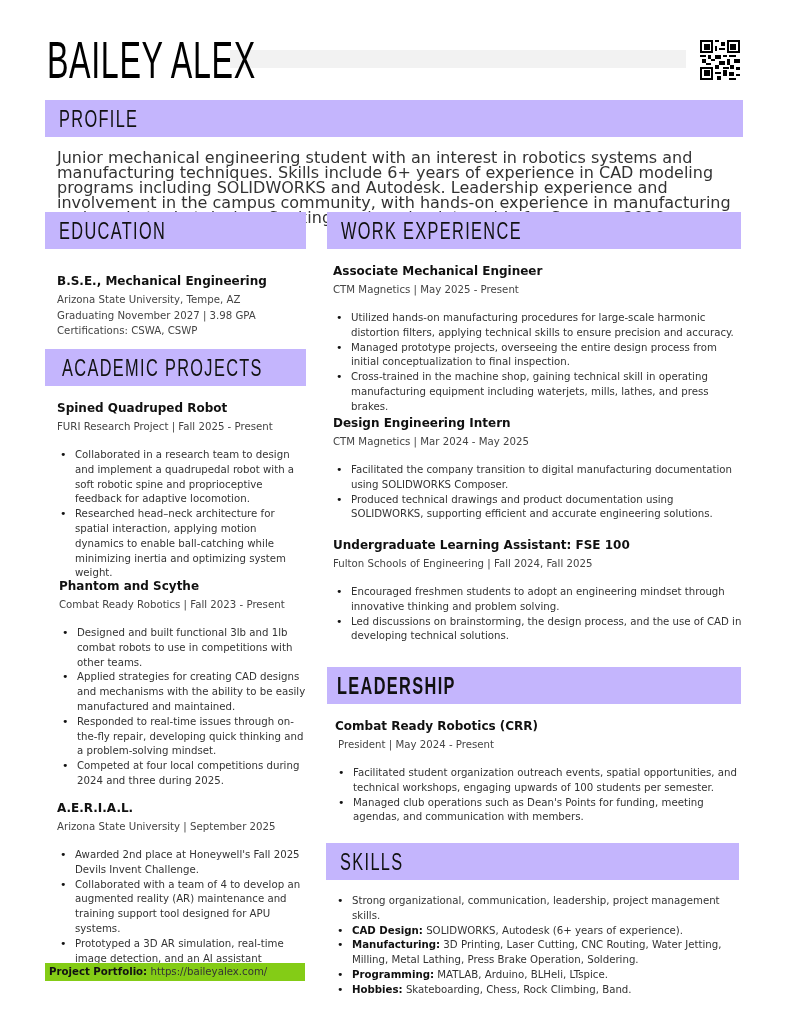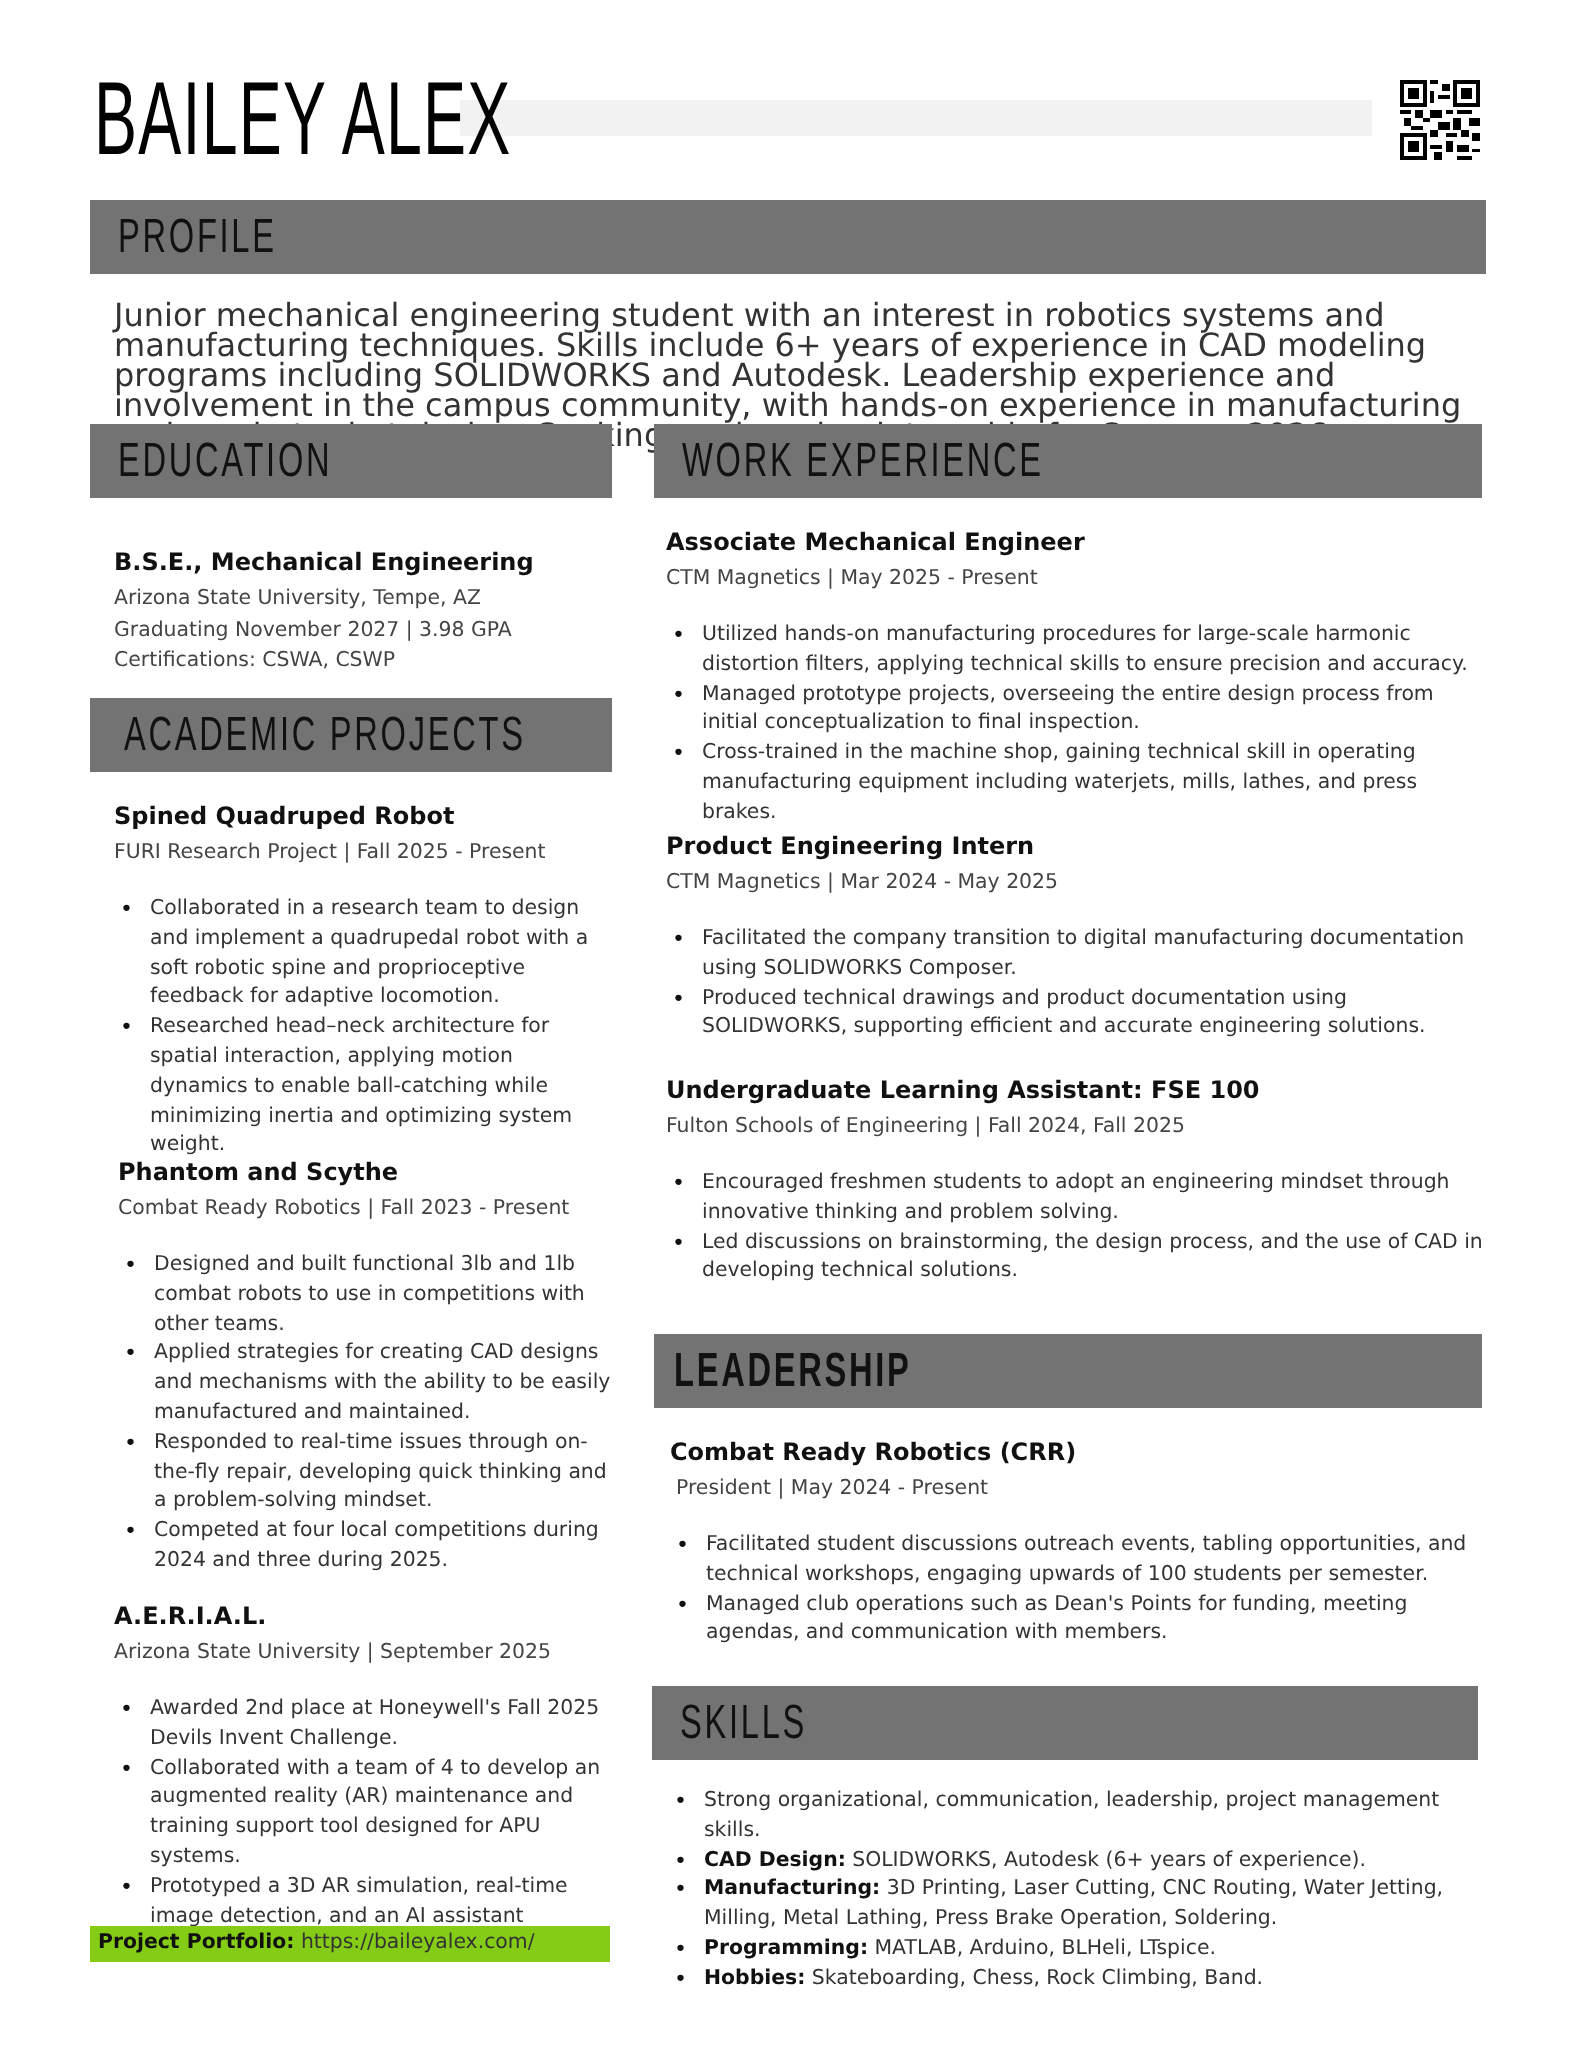--- a/index.html
+++ b/index.html
@@ -10,21 +10,21 @@
     position: absolute; left: 47px; top: 30px;
     font-family: "Liberation Sans", sans-serif;
     font-size: 52px; font-weight: 400; color: #000;
     transform: scaleX(0.62); transform-origin: left top;
     letter-spacing: 1px; line-height: 60px;
   }
   .name-bar { position: absolute; left: 230px; top: 50px; width: 456px; height: 18px; background: #f2f2f2; }
   .qr { position: absolute; left: 700px; top: 40px; width: 40px; height: 40px; }
 
   .sec-head {
-    position: absolute; background: #737373; height: 37px;
+    position: absolute; background: #c4b5fd; height: 37px;
   }
   .sec-head span {
     position: absolute; left: 14px; top: 5px;
     font-family: "Liberation Sans", sans-serif;
     font-size: 24px; color: #111; letter-spacing: 2px;
     transform: scaleX(0.68); transform-origin: left top;
     white-space: nowrap; line-height: 28px;
   }
 
   .profile-text {
@@ -154,21 +154,21 @@
   <div class="title">Associate Mechanical Engineer</div>
   <div class="sub">CTM Magnetics | May 2025 - Present</div>
   <ul>
     <li>Utilized hands-on manufacturing procedures for large-scale harmonic distortion filters, applying technical skills to ensure precision and accuracy.</li>
     <li>Managed prototype projects, overseeing the entire design process from initial conceptualization to final inspection.</li>
     <li>Cross-trained in the machine shop, gaining technical skill in operating manufacturing equipment including waterjets, mills, lathes, and press brakes.</li>
   </ul>
 </div>
 
 <div class="block" style="left:333px; top:415px; width:410px;">
-  <div class="title">Product Engineering Intern</div>
+  <div class="title">Design Engineering Intern</div>
   <div class="sub">CTM Magnetics | Mar 2024 - May 2025</div>
   <ul>
     <li>Facilitated the company transition to digital manufacturing documentation using SOLIDWORKS Composer.</li>
     <li>Produced technical drawings and product documentation using SOLIDWORKS, supporting efficient and accurate engineering solutions.</li>
   </ul>
 </div>
 
 <div class="block" style="left:333px; top:537px; width:410px;">
   <div class="title">Undergraduate Learning Assistant: FSE 100</div>
   <div class="sub">Fulton Schools of Engineering | Fall 2024, Fall 2025</div>
@@ -178,21 +178,21 @@
   </ul>
 </div>
 
 <div class="sec-head" style="left:327px; top:667px; width:414px;font-weight:bold;">
   <span style="left:10px;">LEADERSHIP</span>
 </div>
 <div class="block" style="left:335px; top:718px; width:410px;">
   <div class="title">Combat Ready Robotics (CRR)</div>
   <div class="sub" style="padding-left:3px;">President | May 2024 - Present</div>
   <ul>
-    <li>Facilitated student discussions outreach events, tabling opportunities, and technical workshops, engaging upwards of 100 students per semester.</li>
+    <li>Facilitated student organization outreach events, spatial opportunities, and technical workshops, engaging upwards of 100 students per semester.</li>
     <li>Managed club operations such as Dean's Points for funding, meeting agendas, and communication with members.</li>
   </ul>
 </div>
 
 <div class="sec-head" style="left:326px; top:843px; width:413px;">
   <span>SKILLS</span>
 </div>
 <div class="block" style="left:334px; top:882px; width:410px;">
   <ul style="margin-top:12px;">
     <li><span>Strong organizational, communication, leadership, project management skills.</span></li>

